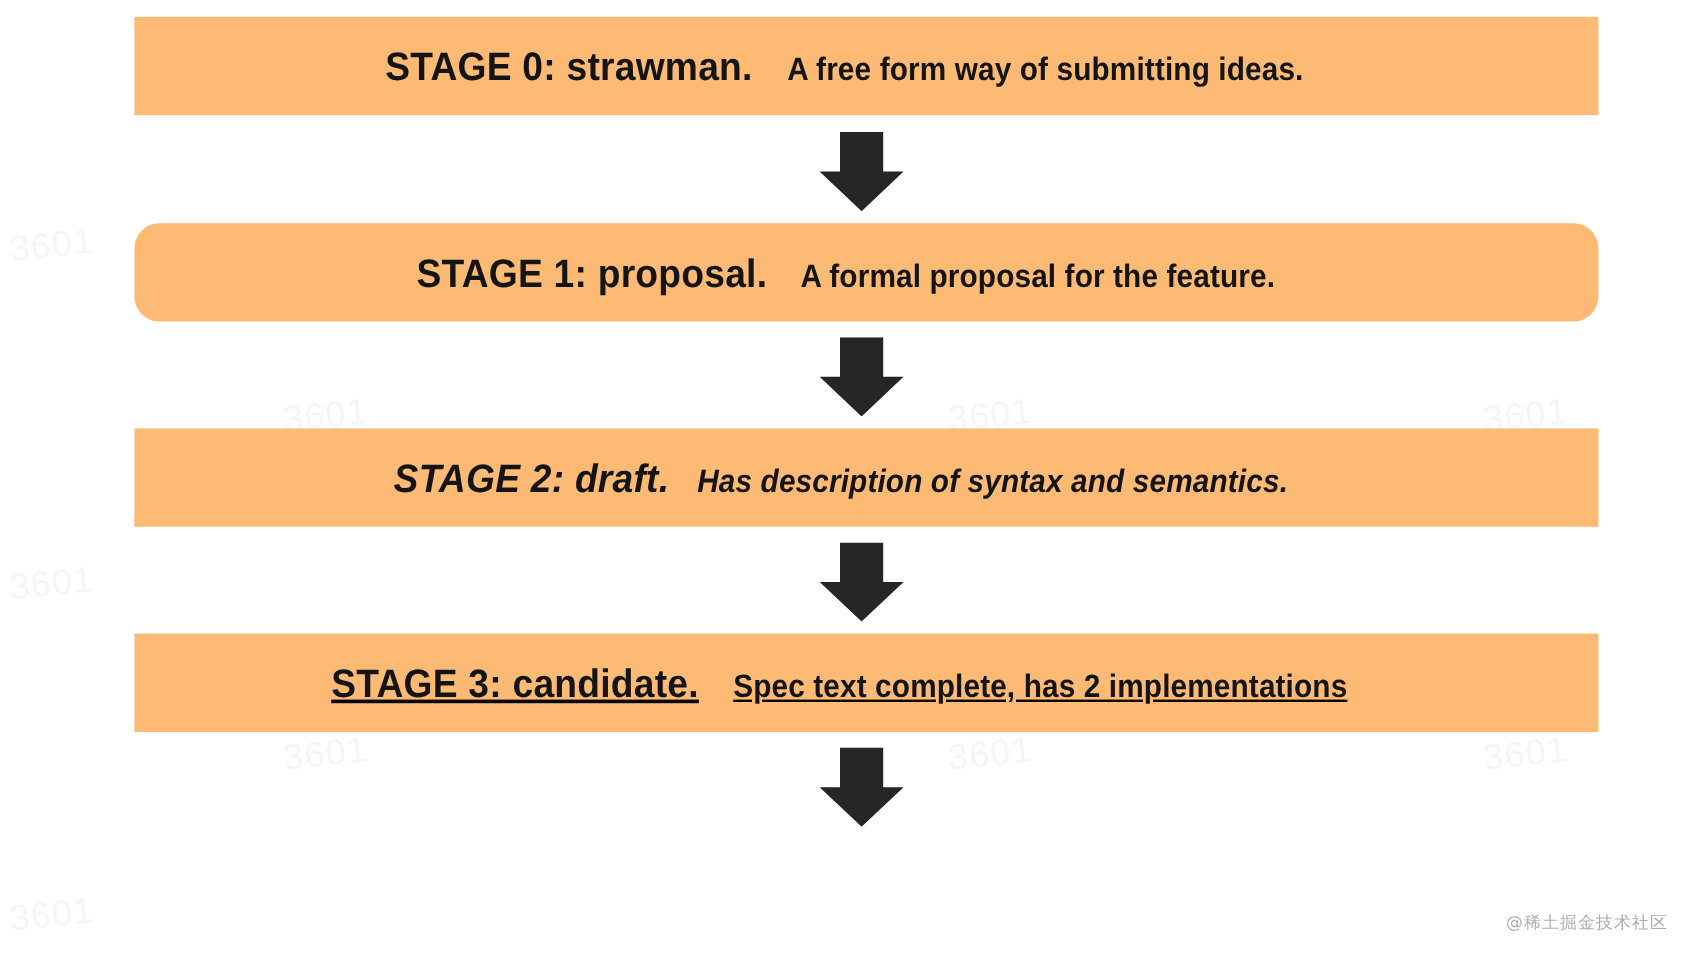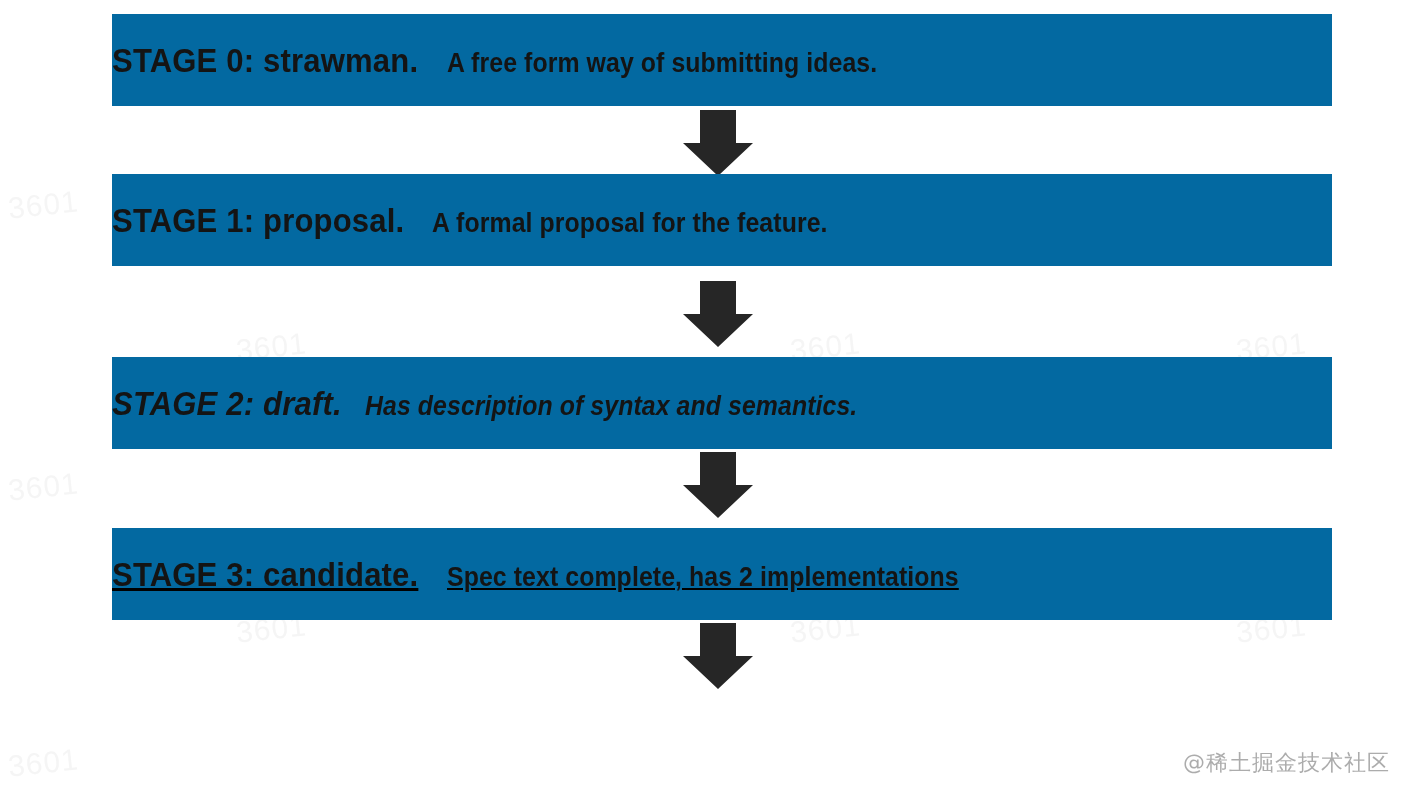--- a/index.html
+++ b/index.html
@@ -46,25 +46,25 @@
     top: 0;
     width: 1404px;
     height: 800px;
     z-index: 1;
   }
 
   .stage-bar {
     position: absolute;
     left: 112px;
     width: 1220px;
-    height: 92px;
-    background: #0369a1;
+    height: 82px;
+    background: #fdba74;
     display: flex;
     align-items: center;
-    justify-content: flex-start;
+    justify-content: center;
     box-sizing: border-box;
   }
 
   .stage-text {
     display: flex;
     align-items: baseline;
     justify-content: center;
     white-space: nowrap;
     color: #141414;
     line-height: 1;
@@ -94,34 +94,34 @@
     position: absolute;
     width: 70px;
     height: 66px;
     left: 683px;
   }
   .arrow svg { display: block; }
 
   
   .bar-0 { top: 14px; }
   .arrow-0 { top: 110px; }
-  .bar-1 { top: 174px; }
+  .bar-1 { top: 186px; border-radius: 21px; }
   .arrow-1 { top: 281px; }
   .bar-2 { top: 357px; font-style: italic; }
   .arrow-2 { top: 452px; }
   .bar-3 { top: 528px; text-decoration: underline; }
   .arrow-3 { top: 623px; }
   .bar-4 { top: 699px; }
 
   .corner-watermark {
     position: absolute;
     right: 14px;
     bottom: 22px;
     font-family: "DejaVu Sans", sans-serif;
-    font-size: 22px;
+    font-size: 14px;
     color: rgba(90,90,90,0.50);
     letter-spacing: 1px;
     z-index: 3;
     white-space: nowrap;
   }
 </style>
 </head>
 <body>
 
 <div id="diagram">

